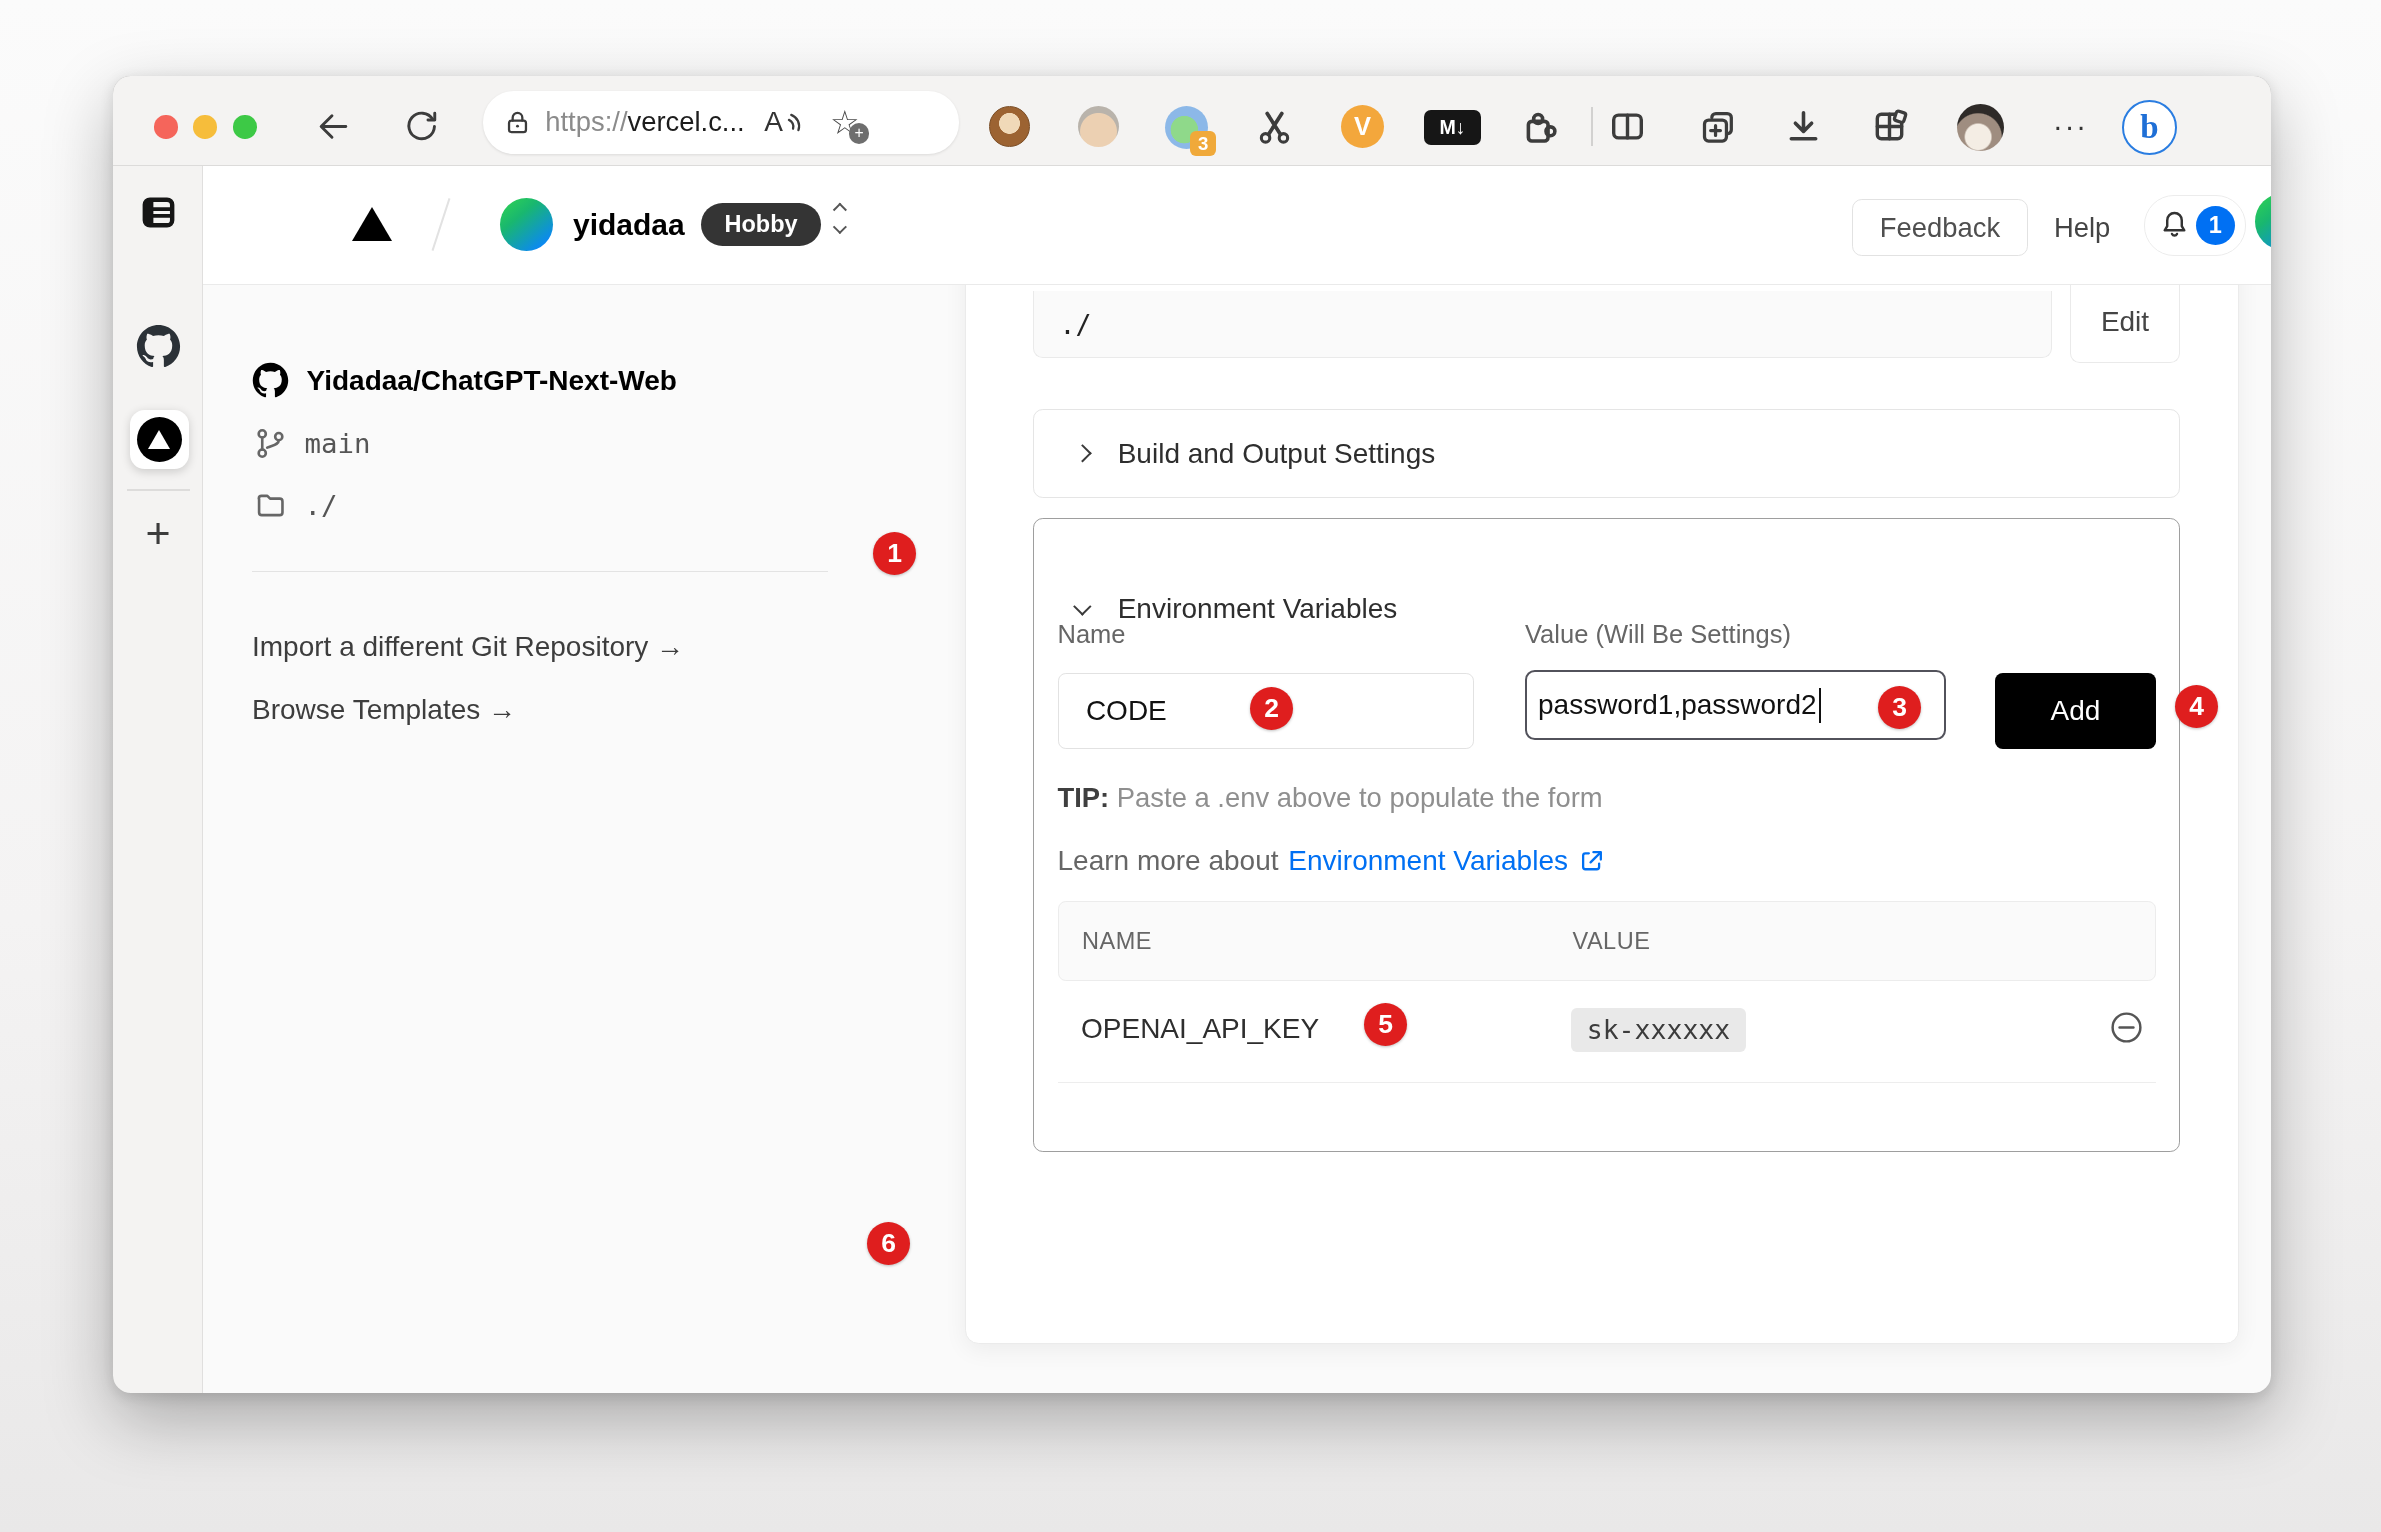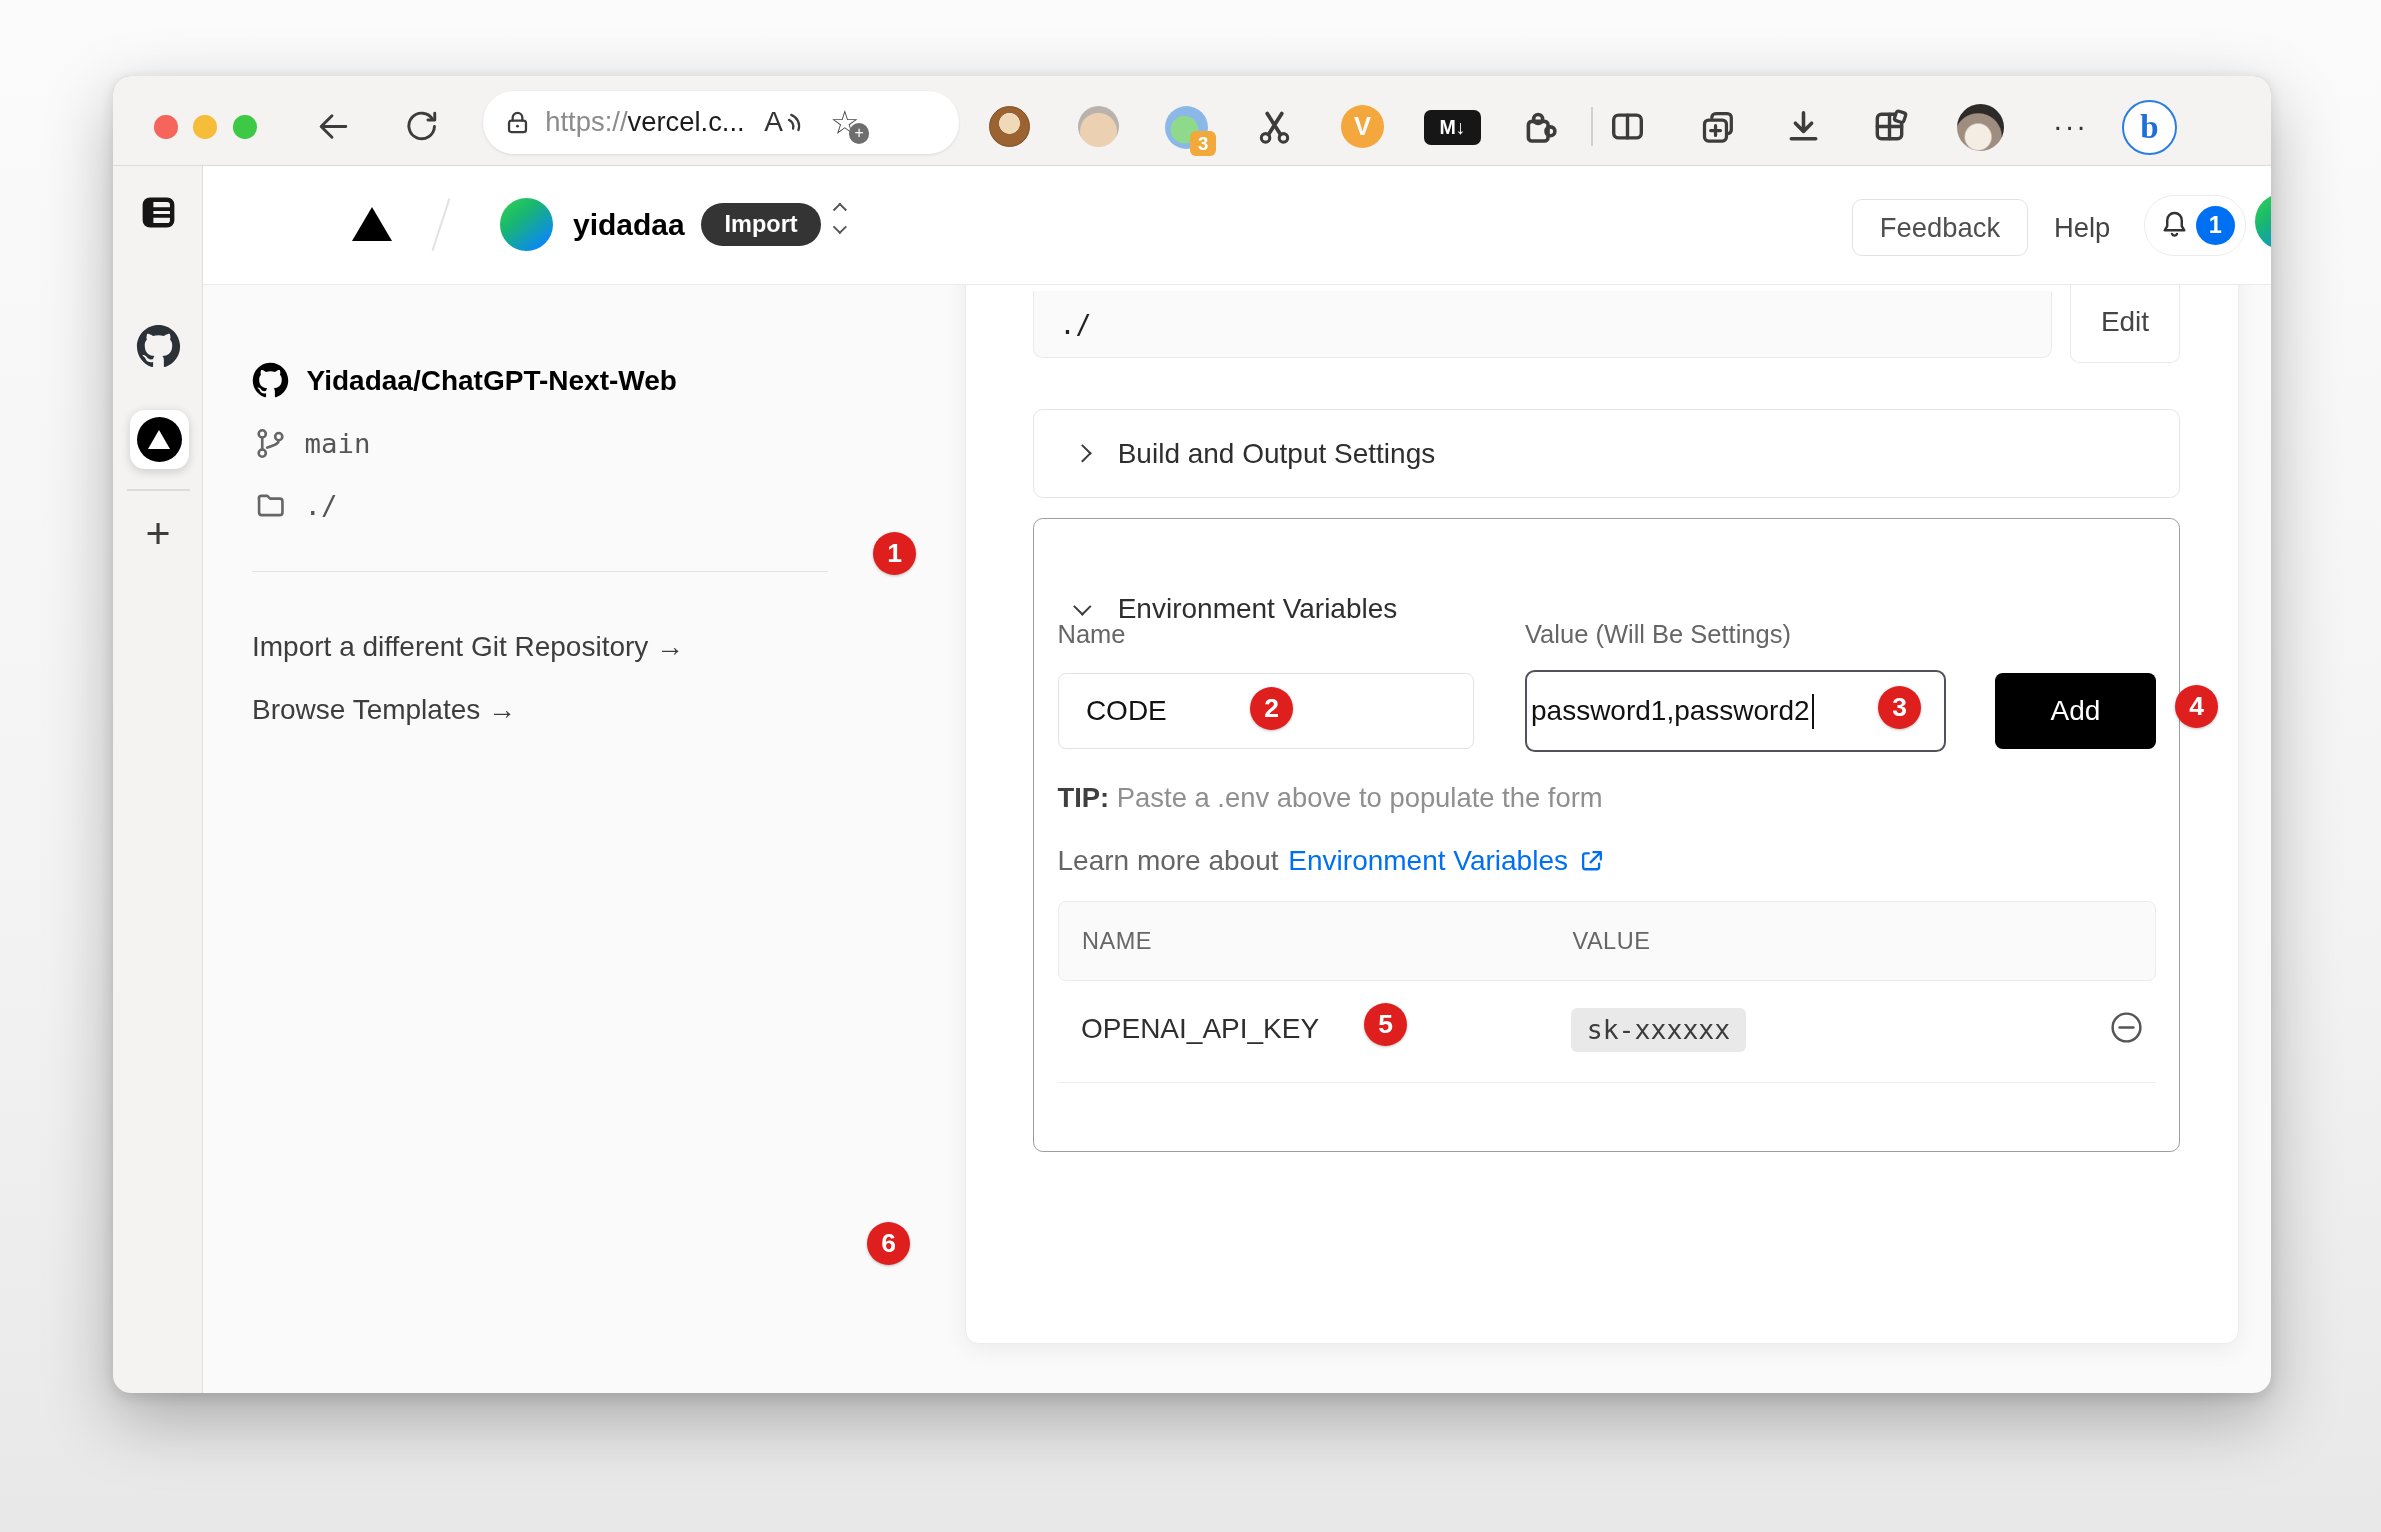--- a/index.html
+++ b/index.html
@@ -75,22 +75,22 @@
     font-size:28px; color:#454545; }
   .sect-card { left:67px; width:1147px; background:#fff; border-radius:9.8px; }
   #build-card { top:156px; height:89px; border:1px solid #e5e5e5; display:flex; align-items:center; padding-left:42px; gap:29px; }
   .sect-title { font-size:28px; color:#2e2e2e;text-align:center; }
   .chev-big { width:12.7px; height:12.7px; border-right:2.9px solid #3a3a3a; border-bottom:2.9px solid #3a3a3a; }
   .pt-right { transform:rotate(-45deg); } .pt-down { transform:rotate(45deg); margin-top:-5.9px; }
   #env-card { top:265px; height:634px; border:1px solid #9e9e9e; }
   .fld-label { font-size:25.5px; color:#666; }
   #name-input { left:23.5px; top:154px; width:416px; height:76px; border:1px solid #e2e2e2; border-radius:7.8px;
     background:#fff; display:flex; align-items:center; padding-left:27.4px; font-size:28px; color:#111; }
-  #value-input { left:491px; top:151px; width:421px; height:82px; border:2px solid #52525b; border-radius:9.8px;
-    background:#fff; display:flex; align-items:center; padding-left:4px; font-size:28px; color:#111; }
+  #value-input { left:491px; top:151px; width:421px; height:70px; border:2px solid #52525b; border-radius:9.8px;
+    background:#fff; display:flex; align-items:center; padding-left:11px; font-size:28px; color:#111; }
   .caret { display:inline-block; width:2.9px; height:35px; background:#111; margin-left:2px; }
   #add-btn { left:961px; top:154px; width:161px; height:76px; background:#000; color:#fff; border-radius:7.8px;
     font-size:28px; font-weight:500; display:flex; align-items:center; justify-content:center; }
   #tip-line { left:23.5px; top:263px; font-size:27.4px; color:#8f8f8f;text-align:center; }
   #tip-line b { color:#3f3f3f; font-weight:700; }
   #learn-line { left:23.5px; top:326px; font-size:28px; color:#666; display:flex; align-items:center; gap:9.8px; }
   #learn-line a { color:#0070f3; text-decoration:none; }
   #tbl-head { left:23.5px; top:382px; width:1098px; height:80px; background:#fafafa; border:1px solid #ececec;
     border-radius:7.8px; }
   .tbl-h { font-size:23.5px; color:#666; letter-spacing:0.5px; font-weight:500; }
@@ -341,21 +341,21 @@
     <div id="left-div" class="abs"></div>
 
     <div class="abs left-link" style="left:49px;top:465px;">Import a different Git Repository →</div>
     <div class="abs left-link" style="left:49px;top:528px;">Browse Templates →</div>
 
     <div id="vheader" class="abs">
       <div class="abs vtri" style="left:149px;top:41px;"></div>
       <div class="abs bc-slash" style="left:237px;top:31px;"></div>
       <div class="abs grad-av" style="left:297px;top:32px;width:53px;height:53px;"></div>
       <span id="team-name" class="abs" style="left:370px;top:42px;">yidadaa</span>
-      <span id="plan-pill" class="abs" style="left:498px;top:37px;">Import</span>
+      <span id="plan-pill" class="abs" style="left:498px;top:37px;">Hobby</span>
       <div class="abs" style="left:632px;top:39px;display:flex;flex-direction:column;gap:6.9px;">
         <span class="chev chev-up"></span>
             <span class="chev chev-dn"></span>
       </div>
 
       <div id="feedback-btn" class="abs">Feedback</div>
       <div id="help-link" class="abs">Help</div>
       <div id="bell-pill" class="abs">
         <span>
           <svg width="35" height="35" viewBox="0 0 24 24">

